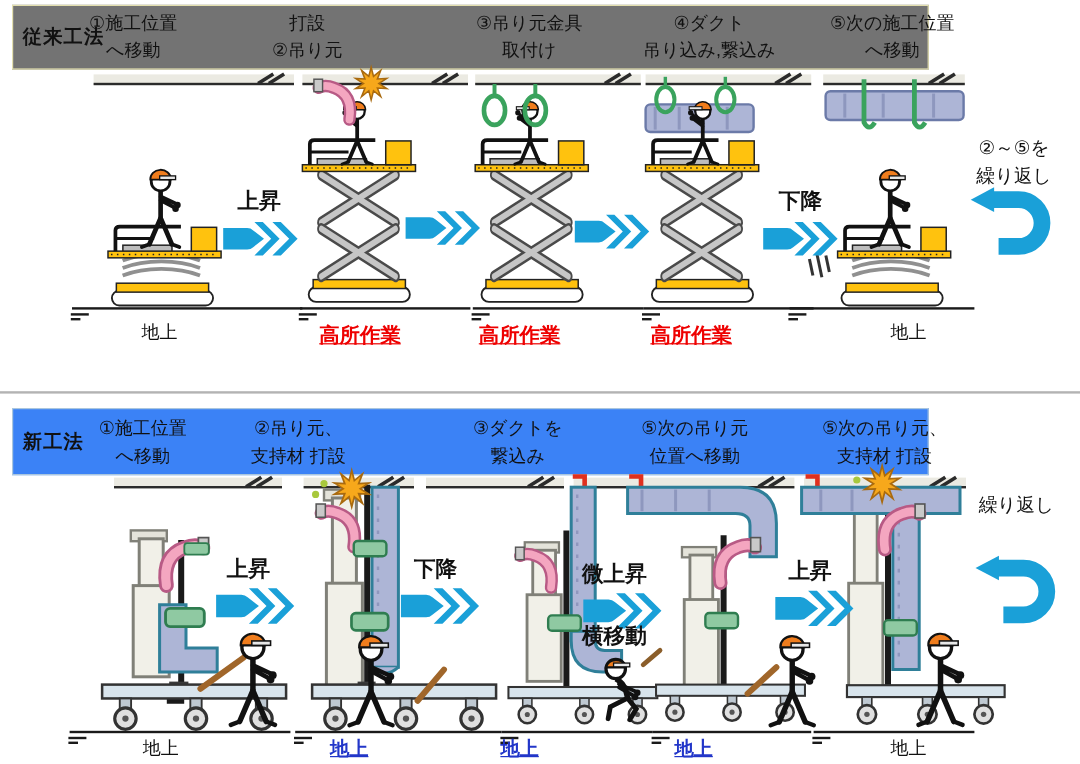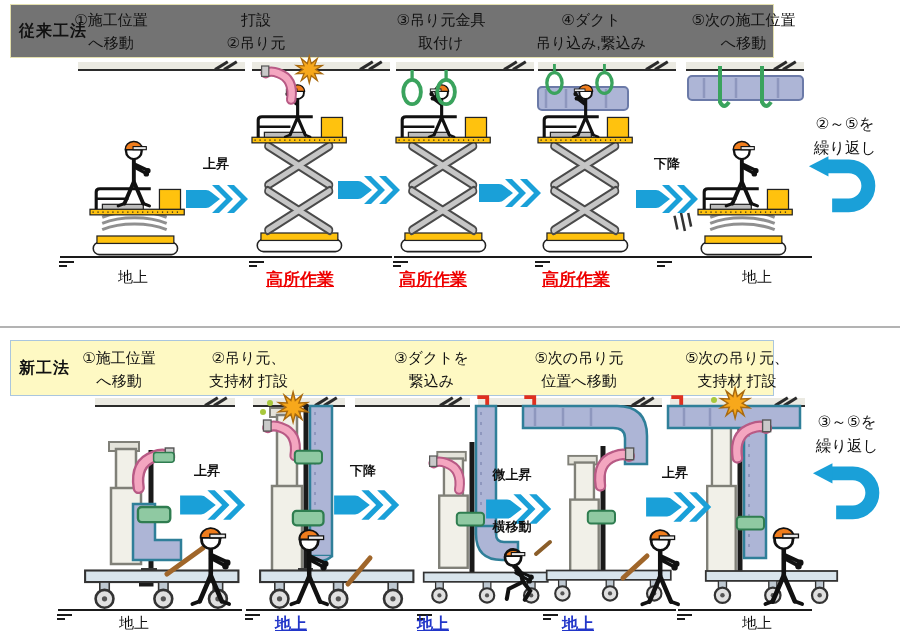--- a/index.html
+++ b/index.html
@@ -2,38 +2,38 @@
 <html><head>
 <meta charset="utf-8">
 <style>
   html,body{margin:0;padding:0;background:#fff;}
   #canvas{position:relative;width:900px;height:637px;background:#fff;overflow:hidden;
           font-family:"Liberation Sans","DejaVu Sans",sans-serif;color:#111;}
   svg{overflow:visible;display:block;}
   
   .band{position:absolute;left:10px;width:762px;display:block;}
   .band-top{background:#737373;border:1px solid #e3dfae;}
-  .band-bottom{background:#fef9c3;border:1px solid #aac6de;}
+  .band-bottom{background:#3b82f6;border:1px solid #aac6de;}
   .method{position:absolute;left:8px;top:0;bottom:0;display:flex;align-items:center;
           font-weight:bold;font-size:16px;letter-spacing:1px;}
   .step{position:absolute;text-align:center;font-size:15px;line-height:23px;padding-top:3px;}
   
   .ceiling{position:absolute;height:7px;background:#EBEAE2;border-bottom:2.5px solid #2b2b2b;z-index:1;}
   .ceiling .cmark i{position:absolute;top:-4px;width:2.6px;height:15px;background:#2b2b2b;
                     transform:rotate(58deg);}
   .ceiling .cmark i:nth-child(1){right:22px;}
   .ceiling .cmark i:nth-child(2){right:13px;}
   
   .ground{position:absolute;height:0;border-top:2.5px solid #1a1a1a;}
   .ground:before{content:"";position:absolute;left:-1px;top:3px;width:15px;height:2px;background:#1a1a1a;}
   .ground:after{content:"";position:absolute;left:-1px;top:7px;width:8px;height:2px;background:#1a1a1a;}
   .glabel{position:absolute;text-align:center;font-size:15px;}
   .glabel.red{color:#EE0000;font-weight:bold;text-decoration:underline;font-size:17px;}
   .glabel.blue{color:#2236C9;font-weight:bold;text-decoration:underline;font-size:16px;}
-  .trans-label{position:absolute;text-align:center;font-weight:bold;font-size:13px;z-index:3;}
+  .trans-label{position:absolute;text-align:center;font-weight:bold;font-size:18px;z-index:3;}
   .panel{position:absolute;z-index:2;}
   .arrow{position:absolute;z-index:3;}
   .repeat-note{position:absolute;text-align:center;font-size:15.5px;line-height:24px;}
   .divider{position:absolute;left:0;width:900px;height:2px;background:#b3b3b3;}
 </style>
 </head>
 <body>
 
 <div id="canvas">
 
@@ -401,20 +401,19 @@
 <svg class="arrow" style="left:484px;top:492px;" width="63" height="34" viewBox="0 0 60 32">
       <use href="#d-chev"></use>
     </svg>
 <div class="trans-label" style="left:476px;top:518px;width:72px;">横移動</div>
 <div class="trans-label" style="left:642px;top:464px;width:66px;">上昇</div>
 <svg class="arrow" style="left:644px;top:490px;" width="63" height="34" viewBox="0 0 60 32">
       <use href="#d-chev"></use>
     </svg>
 
 <div class="repeat-note" style="left:795px;top:410px;width:104px;">
-  <div>③～⑤を</div>
   <div>繰り返し</div>
 </div>
 <svg class="arrow" style="left:812px;top:462px;" width="78" height="58" viewBox="0 0 84 62">
       <use href="#d-uturn"></use>
     </svg>
 
 </div>
 
 </body></html>

